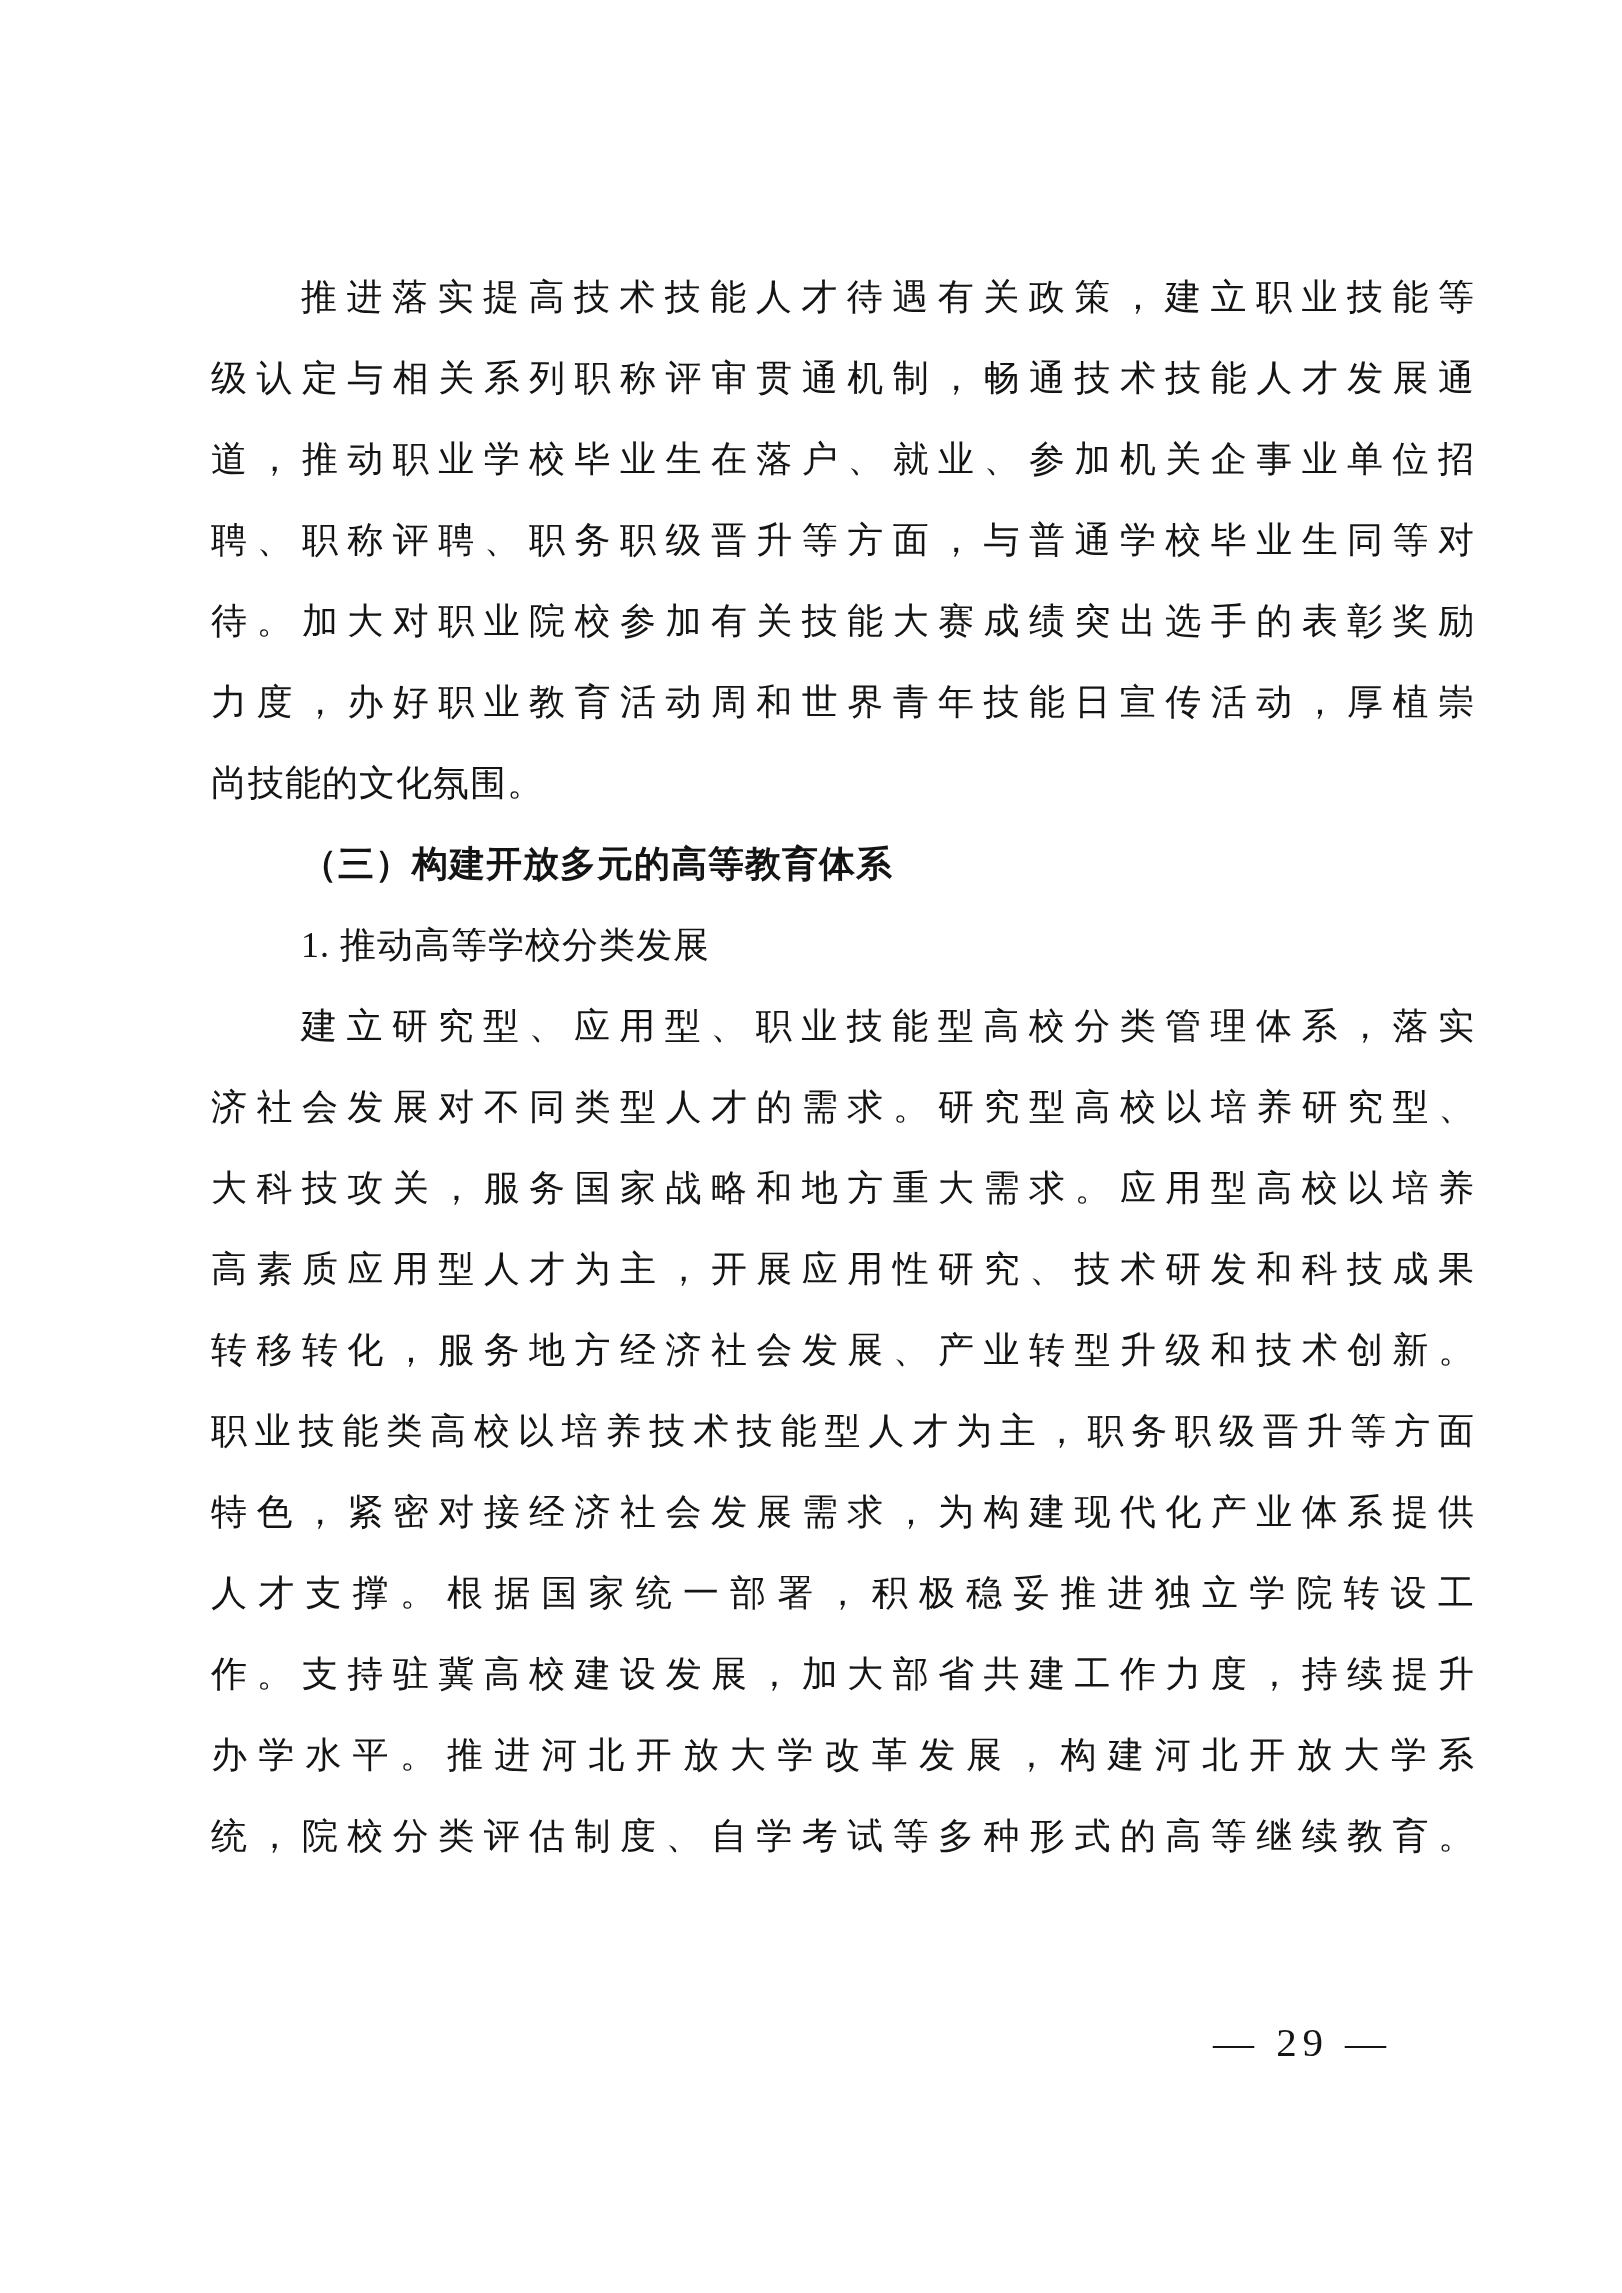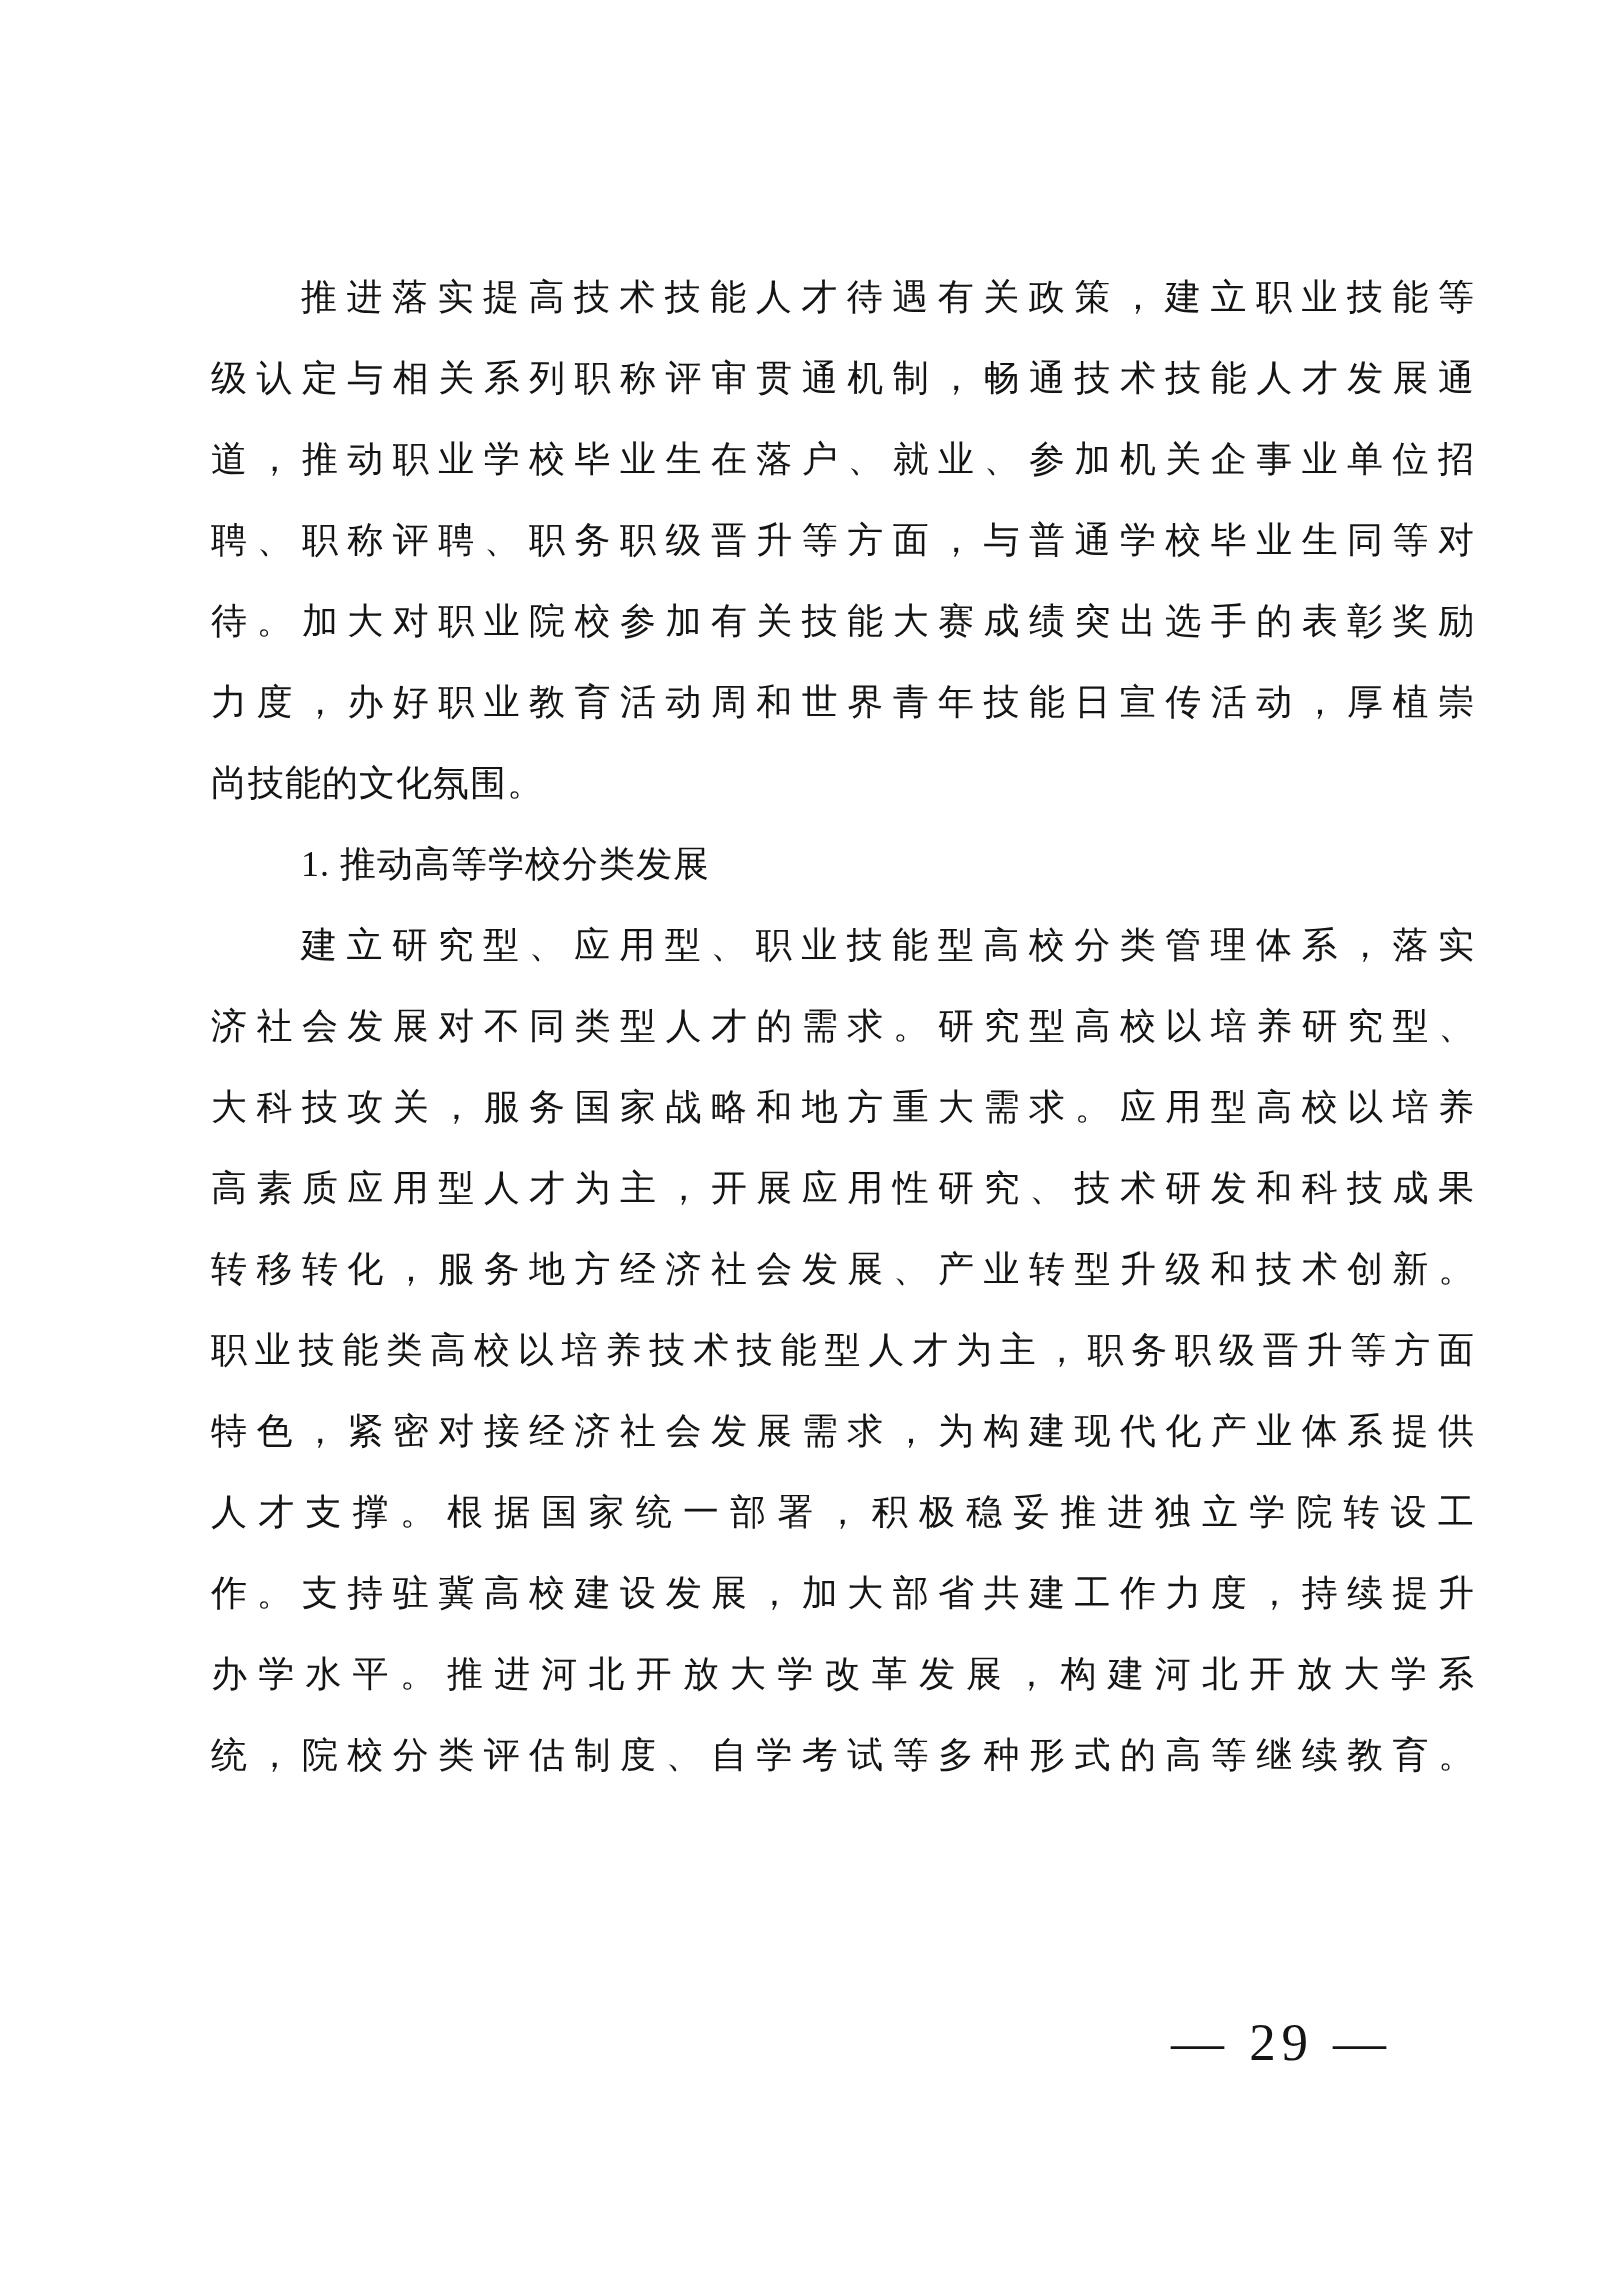--- a/index.html
+++ b/index.html
@@ -44,38 +44,39 @@
     position: absolute;
     left: 211px;
     top: 2017px;
     width: 1264px;
     text-align: right;
     padding-right: 0;
   }
   .footer span {
     display: inline-block;
     margin-right: 83px;
-    font-size: 53px;
+    font-size: 41px;
     line-height: 51px;
     letter-spacing: 5.9px;
     color: #141414;
   }
 </style>
 </head>
 <body>
 
 <div class="page">
   <div class="textblock" id="textblock">
       <div class="line indent justify">推进落实提高技术技能人才待遇有关政策，建立职业技能等</div>
       <div class="line justify">级认定与相关系列职称评审贯通机制，畅通技术技能人才发展通</div>
       <div class="line justify">道，推动职业学校毕业生在落户、就业、参加机关企事业单位招</div>
       <div class="line justify">聘、职称评聘、职务职级晋升等方面，与普通学校毕业生同等对</div>
       <div class="line justify">待。加大对职业院校参加有关技能大赛成绩突出选手的表彰奖励</div>
       <div class="line justify">力度，办好职业教育活动周和世界青年技能日宣传活动，厚植崇</div>
       <div class="line">尚技能的文化氛围。</div>
+      <div class="line indent bold">（三）构建开放多元的高等教育体系</div>
       <div class="line indent">1. 推动高等学校分类发展</div>
       <div class="line indent justify">建立研究型、应用型、职业技能型高校分类管理体系，落实</div>
       <div class="line justify">济社会发展对不同类型人才的需求。研究型高校以培养研究型、</div>
       <div class="line justify">大科技攻关，服务国家战略和地方重大需求。应用型高校以培养</div>
       <div class="line justify">高素质应用型人才为主，开展应用性研究、技术研发和科技成果</div>
       <div class="line justify">转移转化，服务地方经济社会发展、产业转型升级和技术创新。</div>
       <div class="line justify">职业技能类高校以培养技术技能型人才为主，职务职级晋升等方面</div>
       <div class="line justify">特色，紧密对接经济社会发展需求，为构建现代化产业体系提供</div>
       <div class="line justify">人才支撑。根据国家统一部署，积极稳妥推进独立学院转设工</div>
       <div class="line justify">作。支持驻冀高校建设发展，加大部省共建工作力度，持续提升</div>

